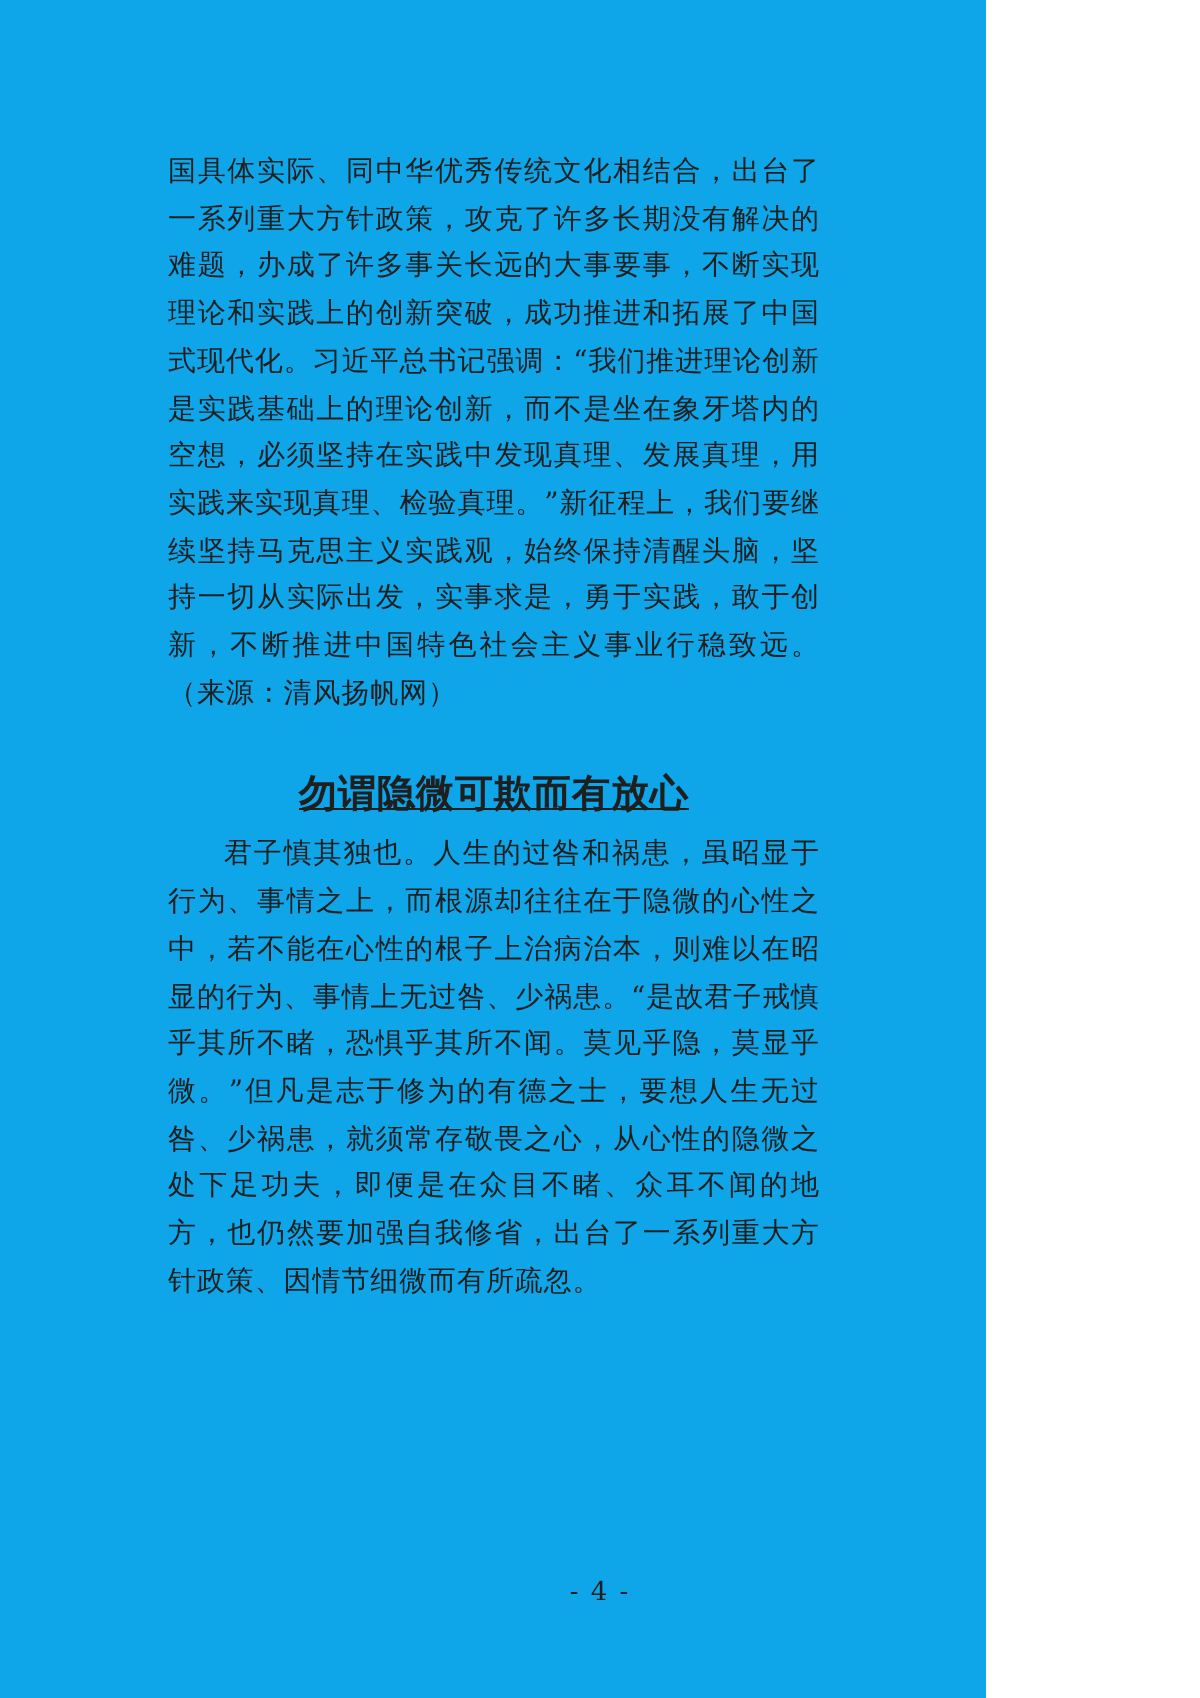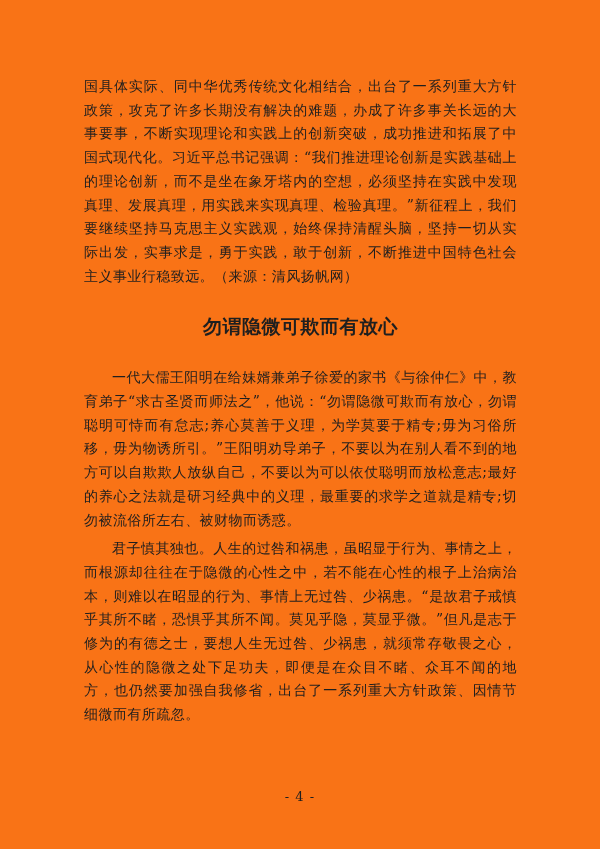--- a/index.html
+++ b/index.html
@@ -2,23 +2,23 @@
 <html><head>
 <meta charset="utf-8">
 <style>
   html, body {
     margin: 0;
     padding: 0;
     background: #ffffff;
   }
   .page {
     position: relative;
-    width: 600px;
+    width: 493px;
     height: 849px;
-    background: #f97316;
+    background: #0ea5e9;
     box-sizing: border-box;
     padding: 75px 83px 0 84px;
     font-family: "DejaVu Serif", "Liberation Serif", serif;
     color: #1f1f1f;
     overflow: hidden;
   }
   .body-text {
     margin: 0;
     font-size: 14px;
     line-height: 23.7px;
@@ -36,20 +36,21 @@
     line-height: 23.7px;
     letter-spacing: 0.45px;
   }
   .article-title {
     margin: 24px 0 0 0;
     font-size: 19px;
     font-weight: bold;
     line-height: 28px;
     letter-spacing: 0.5px;
     text-align: center;
+    text-decoration: underline;
   }
   .para-first {
     margin-top: 26px;
   }
   .para-next {
     margin-top: 5px;
   }
   .footer {
     position: absolute;
     top: 788px;
@@ -65,21 +66,20 @@
 </head>
 <body>
 
 <div class="page">
 
   <p class="body-text">国具体实际、同中华优秀传统文化相结合，出台了一系列重大方针政策，攻克了许多长期没有解决的难题，办成了许多事关长远的大事要事，不断实现理论和实践上的创新突破，成功推进和拓展了中国式现代化。习近平总书记强调：“我们推进理论创新是实践基础上的理论创新，而不是坐在象牙塔内的空想，必须坚持在实践中发现真理、发展真理，用实践来实现真理、检验真理。”新征程上，我们要继续坚持马克思主义实践观，始终保持清醒头脑，坚持一切从实际出发，实事求是，勇于实践，敢于创新，不断推进中国特色社会主义事业行稳致远。（来源：清风扬帆网）</p>
 
 
   <h1 class="article-title">勿谓隐微可欺而有放心</h1>
 
-  <p class="body-text indent para-first">一代大儒王阳明在给妹婿兼弟子徐爱的家书《与徐仲仁》中，教育弟子“求古圣贤而师法之”，他说：“勿谓隐微可欺而有放心，勿谓聪明可恃而有怠志;养心莫善于义理，为学莫要于精专;毋为习俗所移，毋为物诱所引。”王阳明劝导弟子，不要以为在别人看不到的地方可以自欺欺人放纵自己，不要以为可以依仗聪明而放松意志;最好的养心之法就是研习经典中的义理，最重要的求学之道就是精专;切勿被流俗所左右、被财物而诱惑。</p>
 
   <p class="body-text indent para-next">君子慎其独也。人生的过咎和祸患，虽昭显于行为、事情之上，而根源却往往在于隐微的心性之中，若不能在心性的根子上治病治本，则难以在昭显的行为、事情上无过咎、少祸患。“是故君子戒慎乎其所不睹，恐惧乎其所不闻。莫见乎隐，莫显乎微。”但凡是志于修为的有德之士，要想人生无过咎、少祸患，就须常存敬畏之心，从心性的隐微之处下足功夫，即便是在众目不睹、众耳不闻的地方，也仍然要加强自我修省，出台了一系列重大方针政策、因情节细微而有所疏忽。</p>
 
   <div class="footer">
     <span>- 4 -</span>
   </div>
 
 </div>
 
 </body></html>

